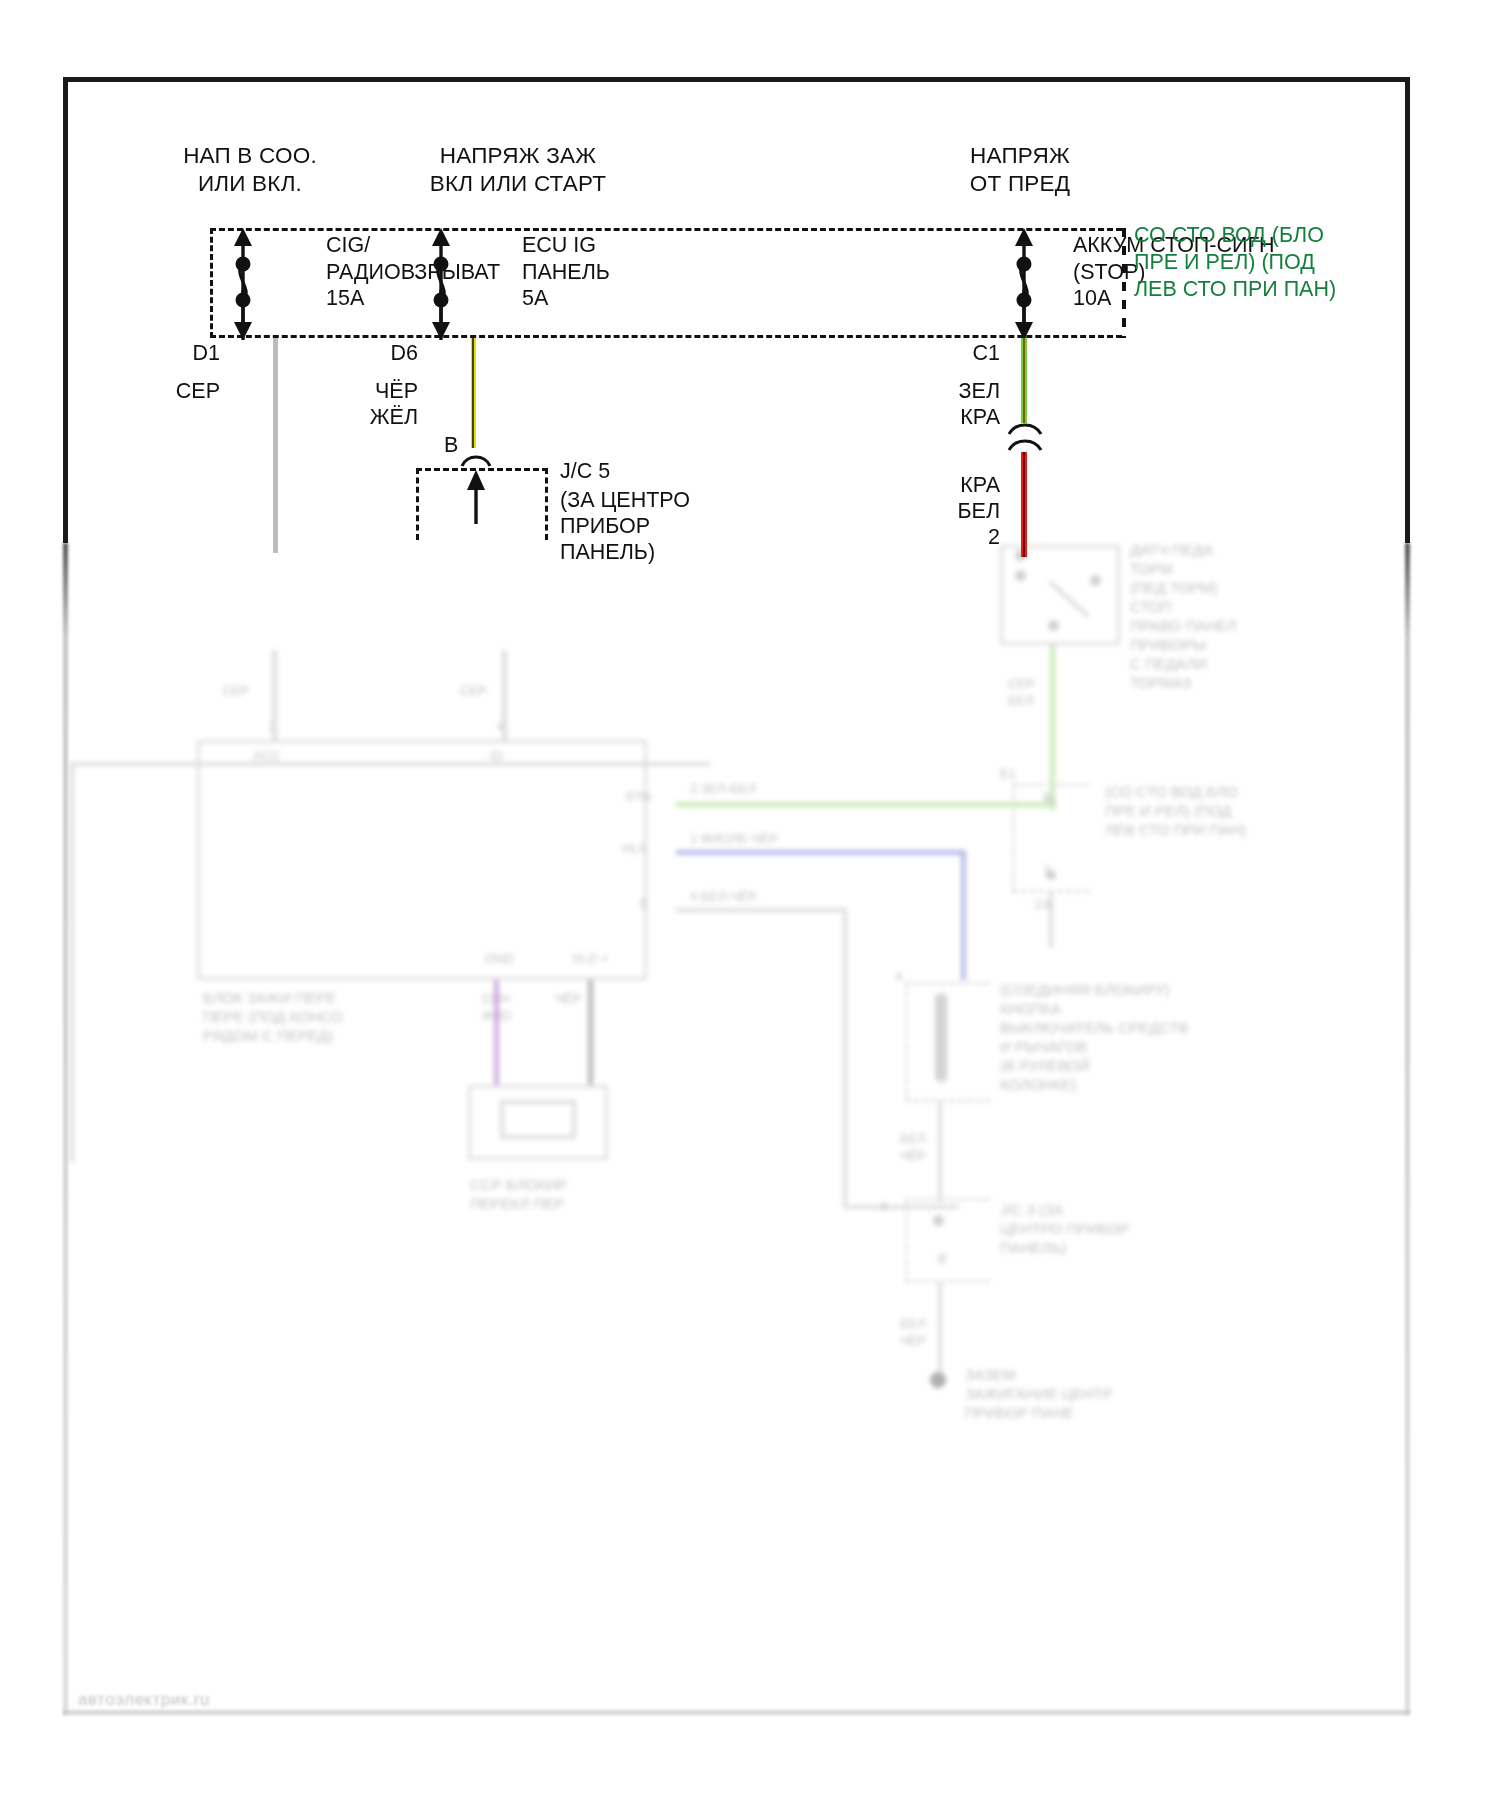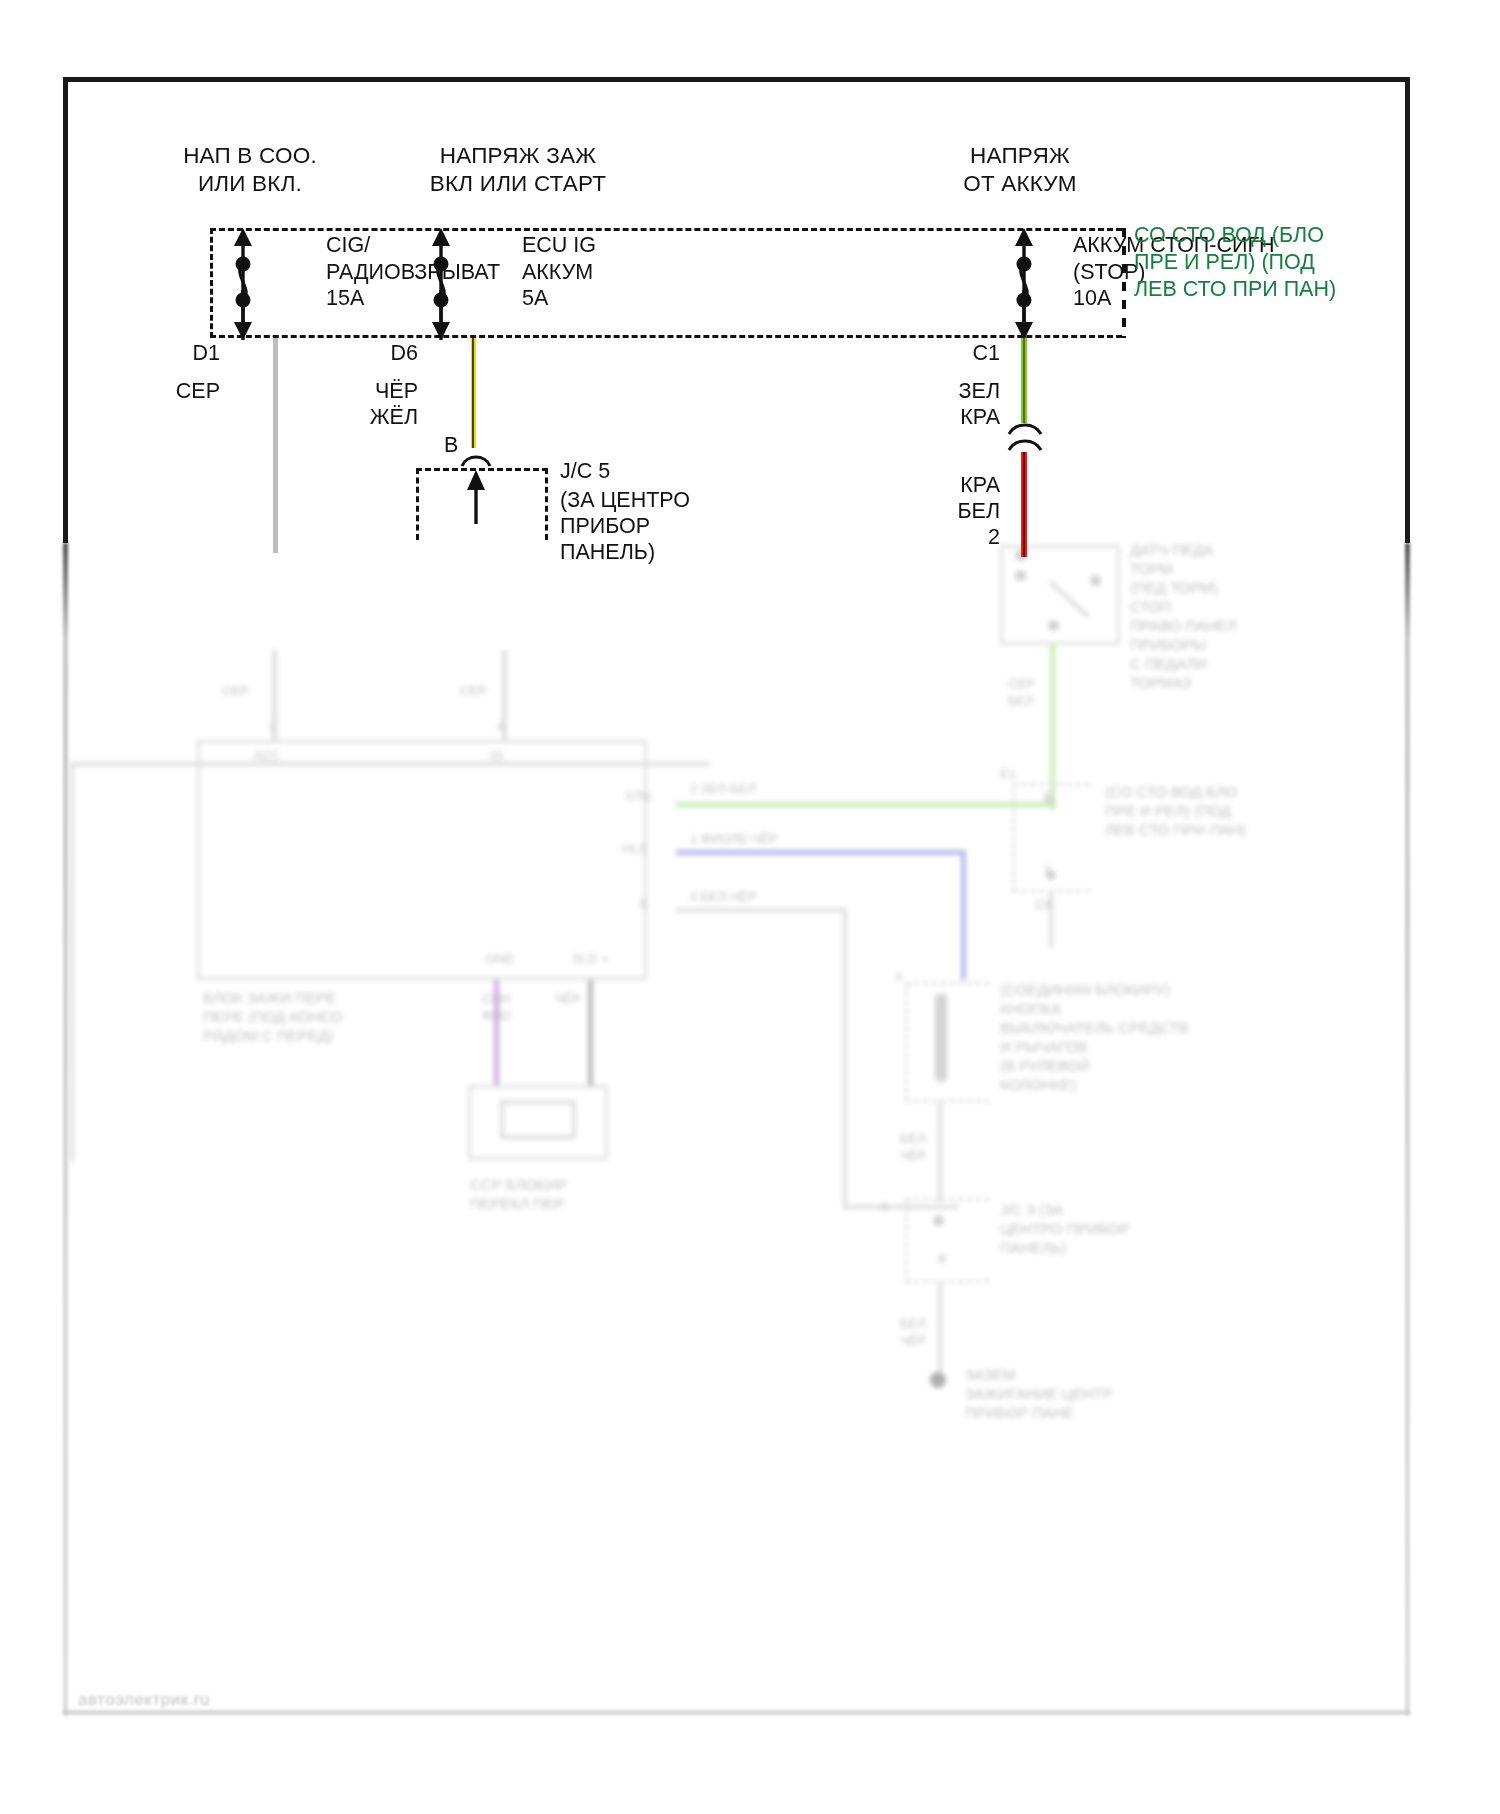--- a/index.html
+++ b/index.html
@@ -291,21 +291,21 @@
 
   <div class="crisp">
 
     <div class="hdr" style="left:150px;top:142px;width:200px;">НАП В СОО.
 ИЛИ ВКЛ.</div>
 
     <div class="hdr" style="left:398px;top:142px;width:240px;">НАПРЯЖ ЗАЖ
 ВКЛ ИЛИ СТАРТ</div>
 
     <div class="hdr" style="left:925px;top:142px;width:190px;">НАПРЯЖ
-ОТ АККУМ</div>
+ОТ ПРЕД</div>
 
     <div class="rail"></div>
     <div class="rail-right-seg"></div>
 
     <svg style="position:absolute;left:212px;top:222px;" width="62" height="122" viewBox="0 0 62 122">
       <path d="M31 118 L31 12" stroke="#111" stroke-width="3.4" fill="none"></path>
       <path d="M31 6 L22 24 L40 24 Z" fill="#111"></path>
       <circle cx="31" cy="42" r="7.5" fill="#111"></circle>
       <circle cx="31" cy="78" r="7.5" fill="#111"></circle>
       <path d="M31 42 C20 52, 42 68, 31 78" stroke="#111" stroke-width="3.2" fill="none"></path>
@@ -320,21 +320,21 @@
     </svg>
 
     <svg style="position:absolute;left:410px;top:222px;" width="62" height="122" viewBox="0 0 62 122">
       <path d="M31 118 L31 12" stroke="#111" stroke-width="3.4" fill="none"></path>
       <path d="M31 6 L22 24 L40 24 Z" fill="#111"></path>
       <circle cx="31" cy="42" r="7.5" fill="#111"></circle>
       <circle cx="31" cy="78" r="7.5" fill="#111"></circle>
       <path d="M31 42 C20 52, 42 68, 31 78" stroke="#111" stroke-width="3.2" fill="none"></path>
     </svg>
     <div class="fuse-label" style="left:482px;top:232px;width:200px;">ECU IG
-АККУМ</div>
+ПАНЕЛЬ</div>
     <div class="fuse-label" style="left:482px;top:285px;">5A</div>
     <svg style="position:absolute;left:410px;top:290px;" width="62" height="55" viewBox="0 0 62 55">
       <path d="M31 0 L31 40" stroke="#111" stroke-width="3.4" fill="none"></path>
       <path d="M31 50 L22 32 L40 32 Z" fill="#111"></path>
     </svg>
 
     <svg style="position:absolute;left:993px;top:222px;" width="62" height="122" viewBox="0 0 62 122">
       <path d="M31 118 L31 12" stroke="#111" stroke-width="3.4" fill="none"></path>
       <path d="M31 6 L22 24 L40 24 Z" fill="#111"></path>
       <circle cx="31" cy="42" r="7.5" fill="#111"></circle>

